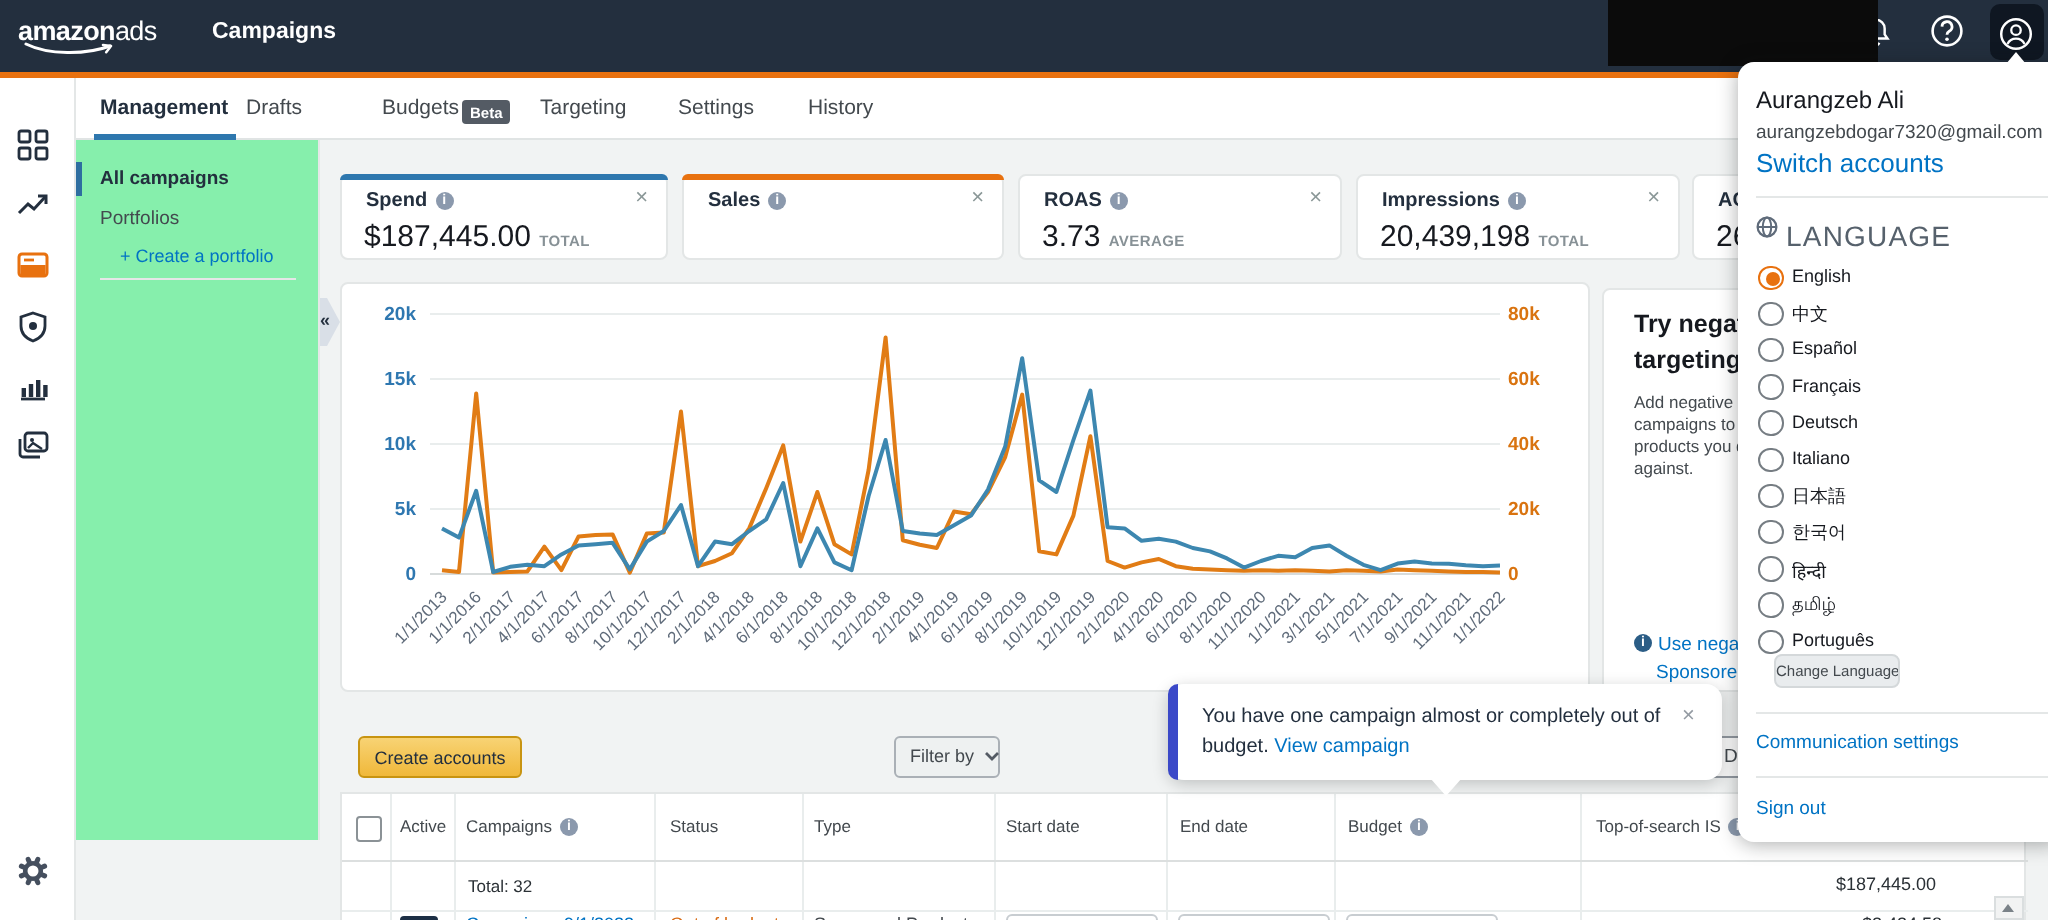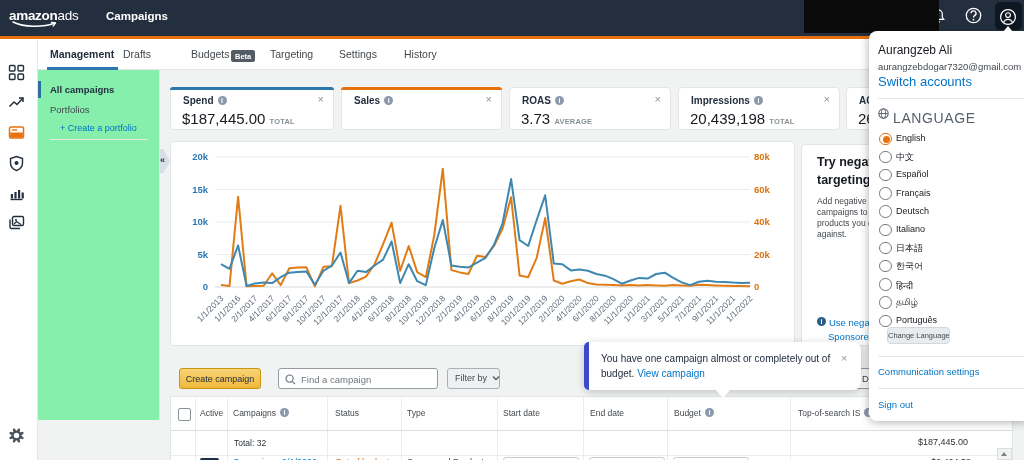--- a/index.html
+++ b/index.html
@@ -200,28 +200,21 @@
 <polyline points="51.0,144.1 59.5,145.0 68.1,55.7 76.6,145.3 85.1,145.0 93.7,144.7 102.2,132.3 110.7,144.1 119.3,127.2 127.8,126.5 136.3,126.2 144.9,145.3 153.4,125.8 161.9,125.2 170.5,64.8 179.0,142.1 187.5,139.5 196.0,135.6 204.6,123.2 213.1,103.1 221.6,81.7 230.2,129.8 238.7,105.0 247.2,131.1 255.8,136.2 264.3,94.0 272.8,27.7 281.4,129.1 289.9,131.4 298.4,133.0 307.0,114.8 315.5,116.1 324.0,105.0 332.6,87.5 341.1,56.3 349.6,134.6 358.2,136.2 366.7,116.8 375.2,77.1 383.8,139.5 392.3,142.8 400.8,140.2 409.4,138.5 417.9,142.1 426.4,143.4 435.0,143.7 443.5,144.1 452.0,144.4 460.5,144.1 469.1,144.4 477.6,144.1 486.1,144.4 494.7,144.7 503.2,144.1 511.7,144.4 520.3,144.7 528.8,143.7 537.3,144.1 545.9,144.4 554.4,144.7 562.9,145.0 571.5,145.0 580.0,145.3" fill="none" stroke="#e17c15" stroke-width="2" stroke-linejoin="round"></polyline>
 <polyline points="51.0,123.2 59.5,127.8 68.1,104.4 76.6,145.0 85.1,142.4 93.7,141.4 102.2,142.1 110.7,136.2 119.3,131.7 127.8,131.1 136.3,130.4 144.9,143.7 153.4,129.8 161.9,124.5 170.5,111.5 179.0,142.1 187.5,129.8 196.0,131.1 204.6,124.5 213.1,118.7 221.6,100.5 230.2,142.1 238.7,123.2 247.2,140.2 255.8,144.1 264.3,107.0 272.8,79.0 281.4,124.5 289.9,125.8 298.4,126.5 307.0,121.6 315.5,116.8 324.0,103.8 332.6,82.3 341.1,38.1 349.6,99.2 358.2,105.0 366.7,79.0 375.2,54.3 383.8,122.6 392.3,123.2 400.8,129.4 409.4,128.4 417.9,129.8 426.4,133.0 435.0,134.7 443.5,138.2 452.0,142.8 460.5,139.5 469.1,136.9 477.6,137.6 486.1,133.0 494.7,131.7 503.2,136.9 511.7,141.4 520.3,144.1 528.8,140.8 537.3,139.8 545.9,140.8 554.4,140.9 562.9,141.6 571.5,142.1 580.0,141.8" fill="none" stroke="#3d87b0" stroke-width="2" stroke-linejoin="round"></polyline>
 </svg>
 
 <div class="card" style="left:801px;top:144px;width:210px;height:202px;"></div>
 <div class="abs" style="left:817px;top:153px;width:110px;font-size:12.5px;font-weight:bold;color:#16191f;line-height:18px;">Try negative targeting</div>
 <div class="abs" style="left:817px;top:196px;width:115px;font-size:8.5px;color:#43494e;line-height:11px;">Add negative products<br>campaigns to exclude<br>products you do not w<br>against.</div>
 <span class="abs" style="left:817px;top:317px;width:9px;height:9px;border-radius:50%;background:#2b5d86;color:#fff;font-size:7px;font-weight:bold;text-align:center;line-height:9px;">i</span>
     <div class="abs" style="left:829px;top:316px;width:110px;font-size:9.5px;color:#0073c4;line-height:14px;">Use negative keywo<br><span style="margin-left:-1px">Sponsored Brands</span></div>
 
-<div class="abs" style="left:179px;top:368px;width:82px;height:21px;background:linear-gradient(#f8d374,#f0b83a);border:1px solid #c89411;border-radius:3px;font-size:9px;color:#232f3e;text-align:center;line-height:20px;white-space:nowrap;">Create campaign</div>
-<div class="abs" style="left:278px;top:368px;width:160px;height:21px;background:#fff;border:1px solid #949ba3;border-radius:3px;">
-  <svg style="position:absolute;left:6px;top:5px" width="11" height="11" viewBox="0 0 11 11">
-        <circle cx="4.6" cy="4.6" r="3.6" fill="none" stroke="#6f777f" stroke-width="1.2"></circle>
-        <line x1="7.3" y1="7.3" x2="10" y2="10" stroke="#6f777f" stroke-width="1.2"></line>
-      </svg>
-  <span style="position:absolute;left:22px;top:5px;font-size:9.5px;color:#6f777f;">Find a campaign</span>
-</div>
+<div class="abs" style="left:179px;top:368px;width:82px;height:21px;background:linear-gradient(#f8d374,#f0b83a);border:1px solid #c89411;border-radius:3px;font-size:9px;color:#232f3e;text-align:center;line-height:20px;white-space:nowrap;">Create accounts</div>
 <div class="abs" style="left:447px;top:368px;width:53px;height:21px;background:#eef1f1;border:1px solid #aab0b6;border-radius:3px;font-size:9px;color:#43494e;line-height:19px;padding-left:7px;white-space:nowrap;">Filter by <svg width="8" height="6" viewBox="0 0 8 6" style="margin-left:2px">
         <path d="M1 1.5 L4 4.5 L7 1.5" fill="none" stroke="#545b64" stroke-width="1.4"></path>
       </svg></div>
 
 <div class="abs" style="left:852px;top:368px;width:100px;height:21px;background:#fff;border:1px solid #949ba3;border-radius:3px;font-size:9.5px;color:#43494e;line-height:19px;padding-left:9px;white-space:nowrap;">Date range</div>
 <div class="abs" style="left:584px;top:342px;width:277px;height:48px;background:#fff;border-radius:8px;box-shadow:0 2px 8px rgba(15,17,17,.22);z-index:20;"></div>
 <div class="abs" style="left:584px;top:342px;width:5px;height:48px;background:#3b49c8;border-radius:8px 0 0 8px;z-index:21;"></div>
 <div class="abs" style="left:715px;top:389px;width:0;height:0;border-left:8px solid transparent;border-right:8px solid transparent;border-top:9px solid #fff;z-index:22;"></div>
 <div class="abs" style="left:601px;top:351px;width:236px;font-size:10px;color:#232f3e;line-height:15px;z-index:22;">You have one campaign almost or completely out of budget. <span class="link">View campaign</span></div>
 <div class="abs" style="left:841px;top:352px;font-size:11px;color:#949ba3;z-index:22;">×</div>

